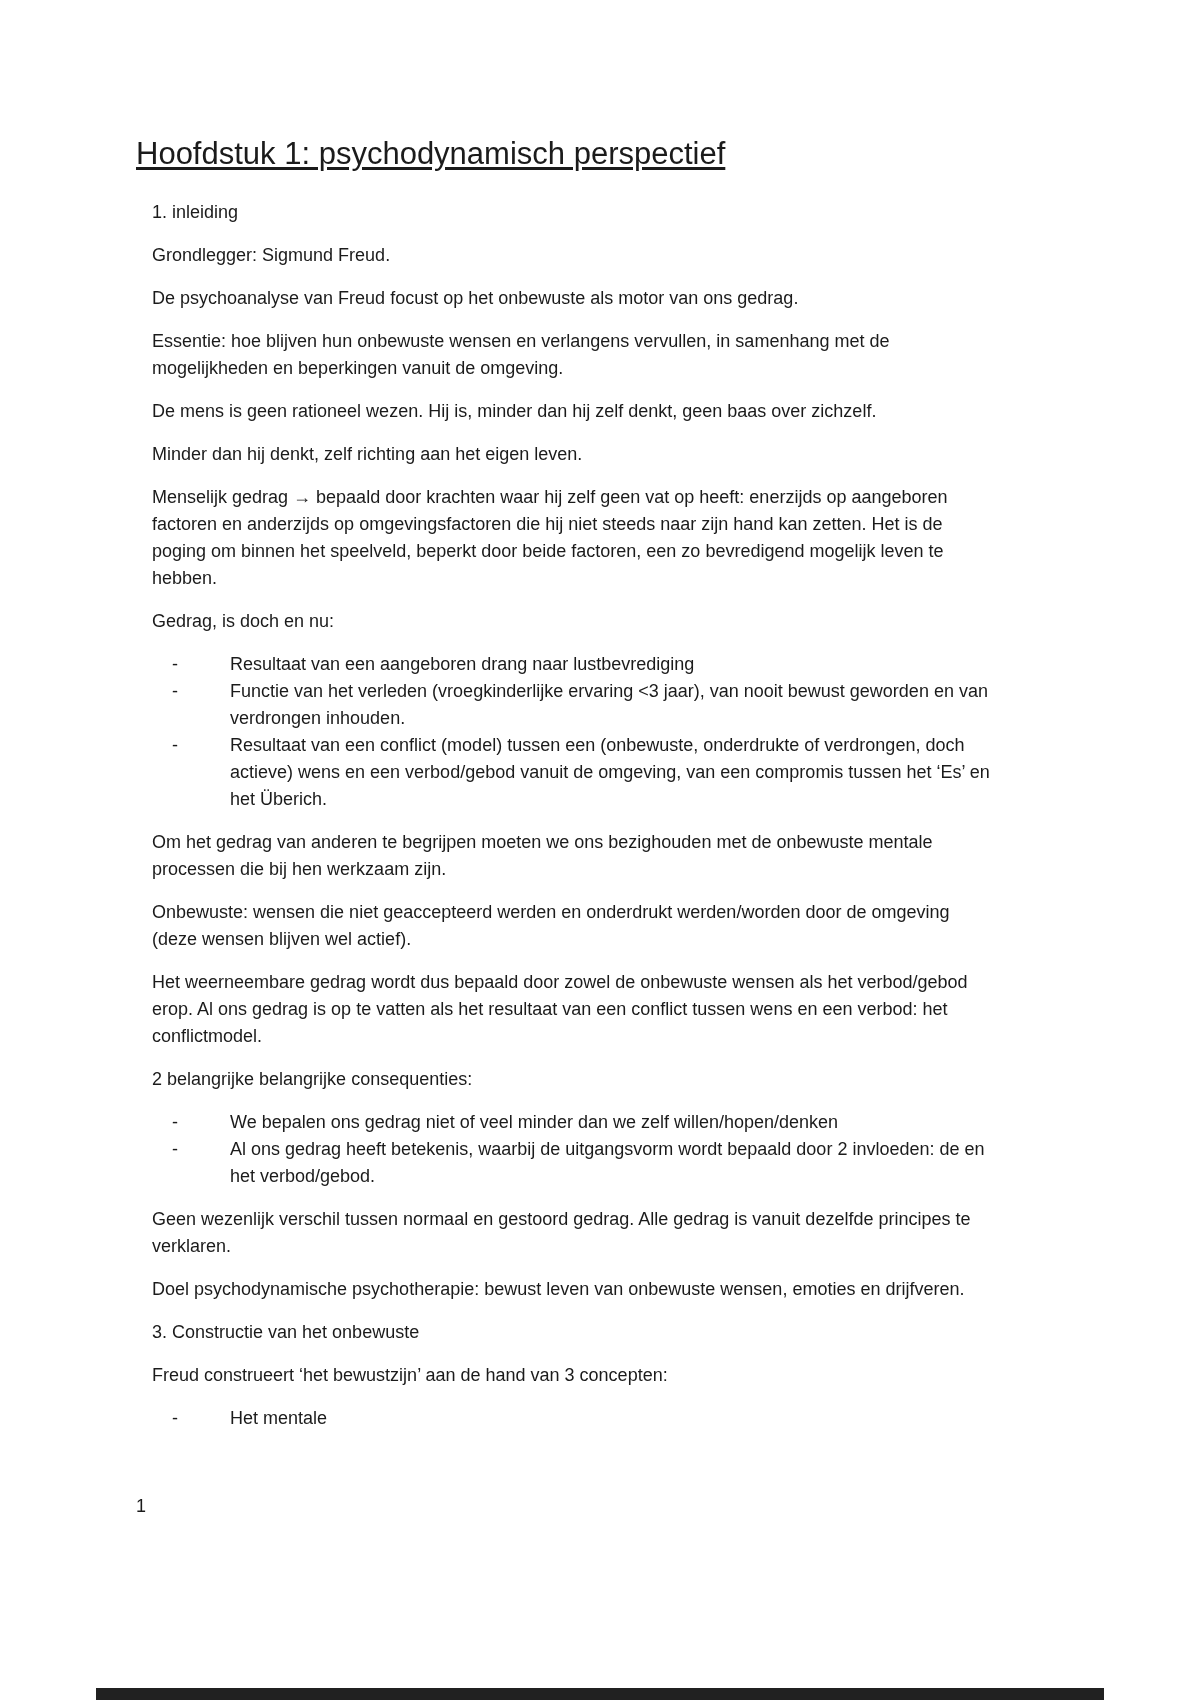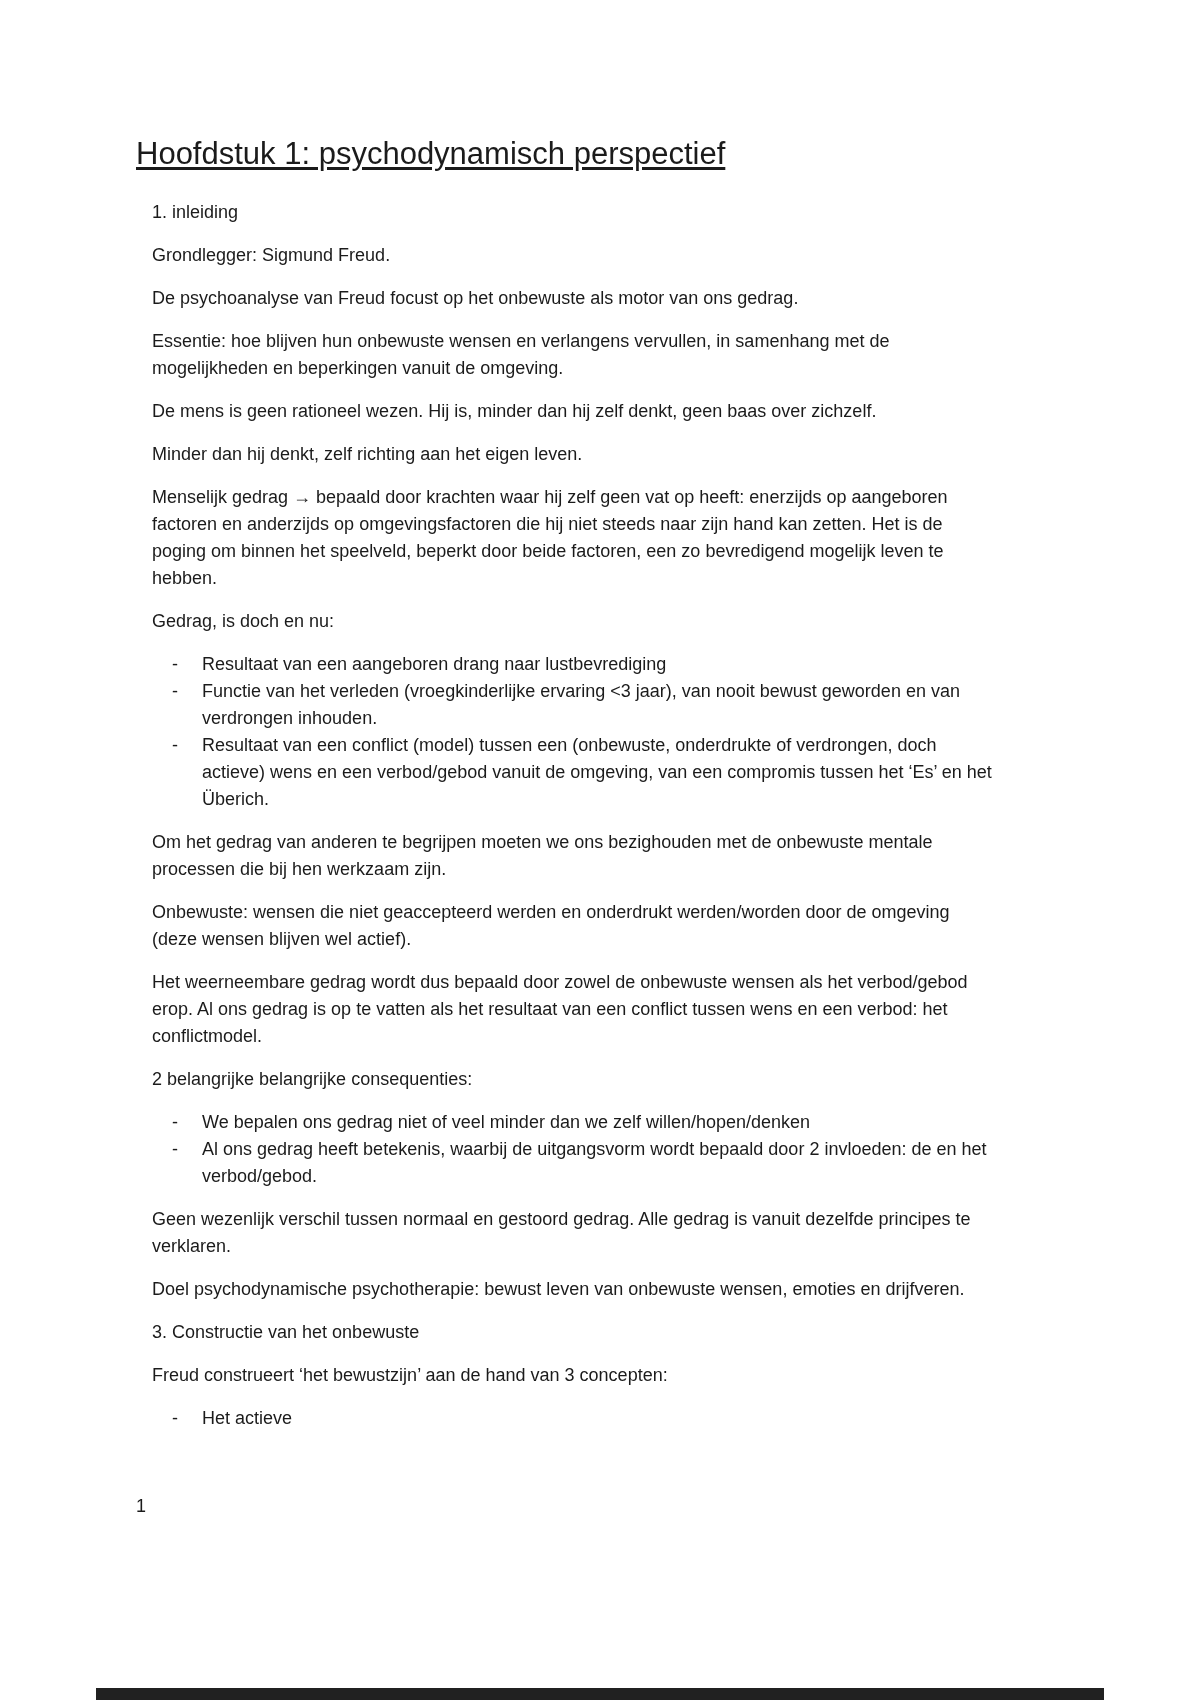--- a/index.html
+++ b/index.html
@@ -35,21 +35,21 @@
   .sp { margin-top: 27px; }
   .bullet {
     display: flex;
     font-size: 18px;
     line-height: 27px;
   }
   .bullet .dash {
     flex: 0 0 66px;
     padding-left: 36px;
   }
-  .bullet .btext { flex: 1; }
+  .bullet .btext { flex: 1; margin-left: 28px; }
   .page-number {
     margin-top: 61px;
     font-size: 18px;
     line-height: 27px;
   }
   .page-edge {
     position: absolute;
     left: 96px;
     right: 96px;
     bottom: 0;
@@ -105,20 +105,20 @@
   </div>
 
   <p class="line">Geen wezenlijk verschil tussen normaal en gestoord gedrag. Alle gedrag is vanuit dezelfde principes te verklaren.</p>
   <p class="line">Doel psychodynamische psychotherapie: bewust leven van onbewuste wensen, emoties en drijfveren.</p>
 
   <p class="line sp">3. Constructie van het onbewuste</p>
   <p class="line">Freud construeert ‘het bewustzijn’ aan de hand van 3 concepten:</p>
 
   <div class="bullet">
     <span class="dash">-</span>
-    <span class="btext">Het actieve</span>
+    <span class="btext">Het mentale</span>
   </div>
 
   <div class="page-number">1</div>
 
 </div>
 
 <div class="page-edge"></div>
 
 </body></html>

